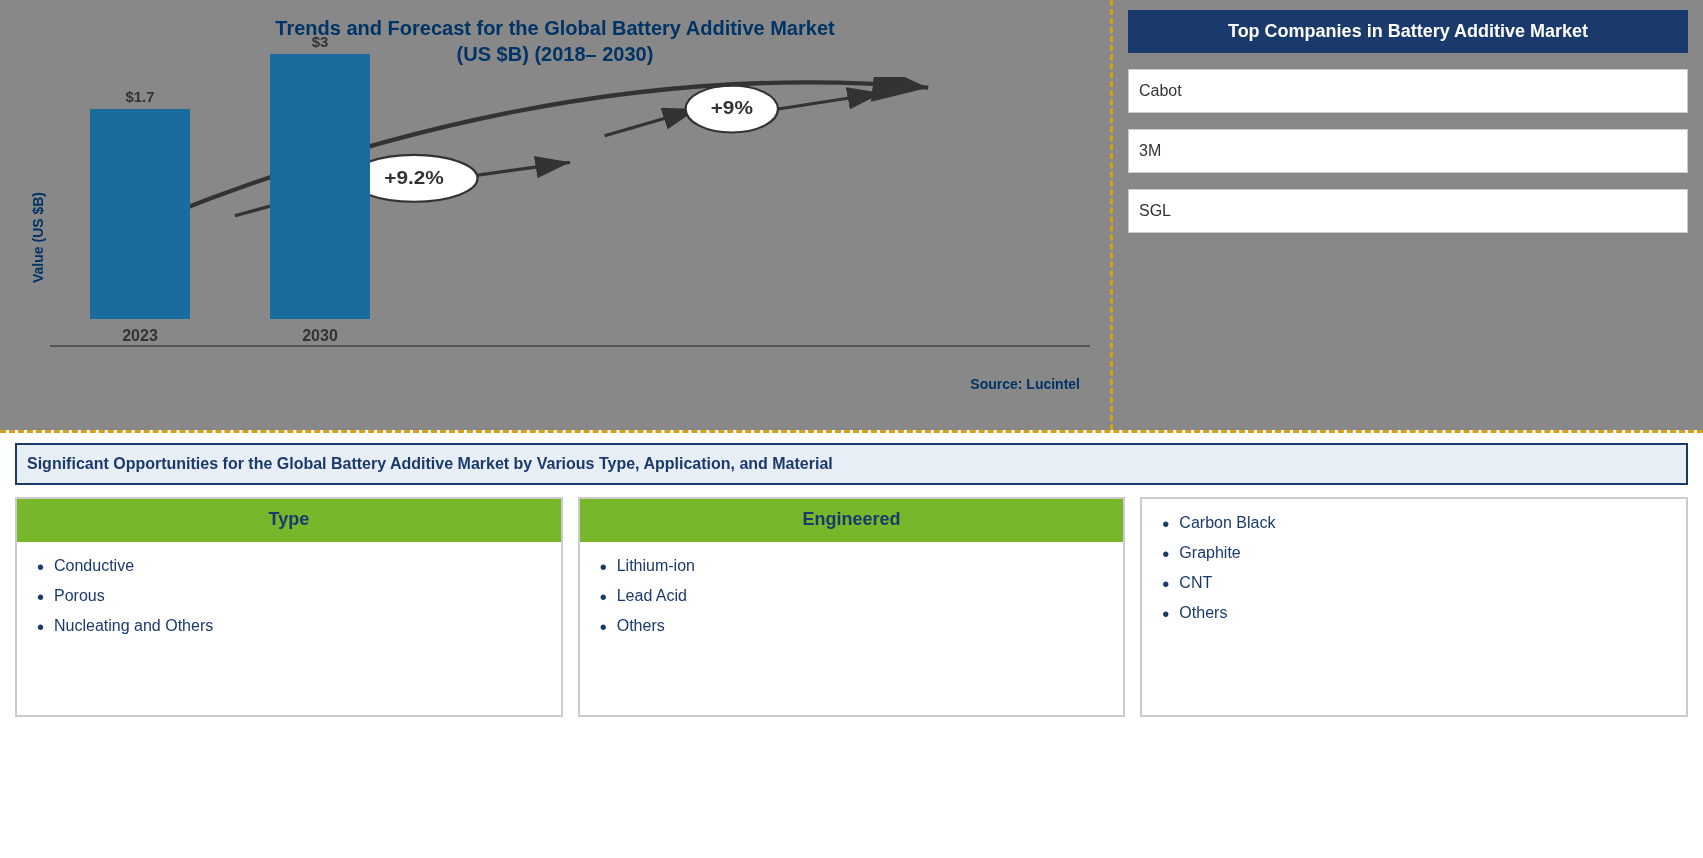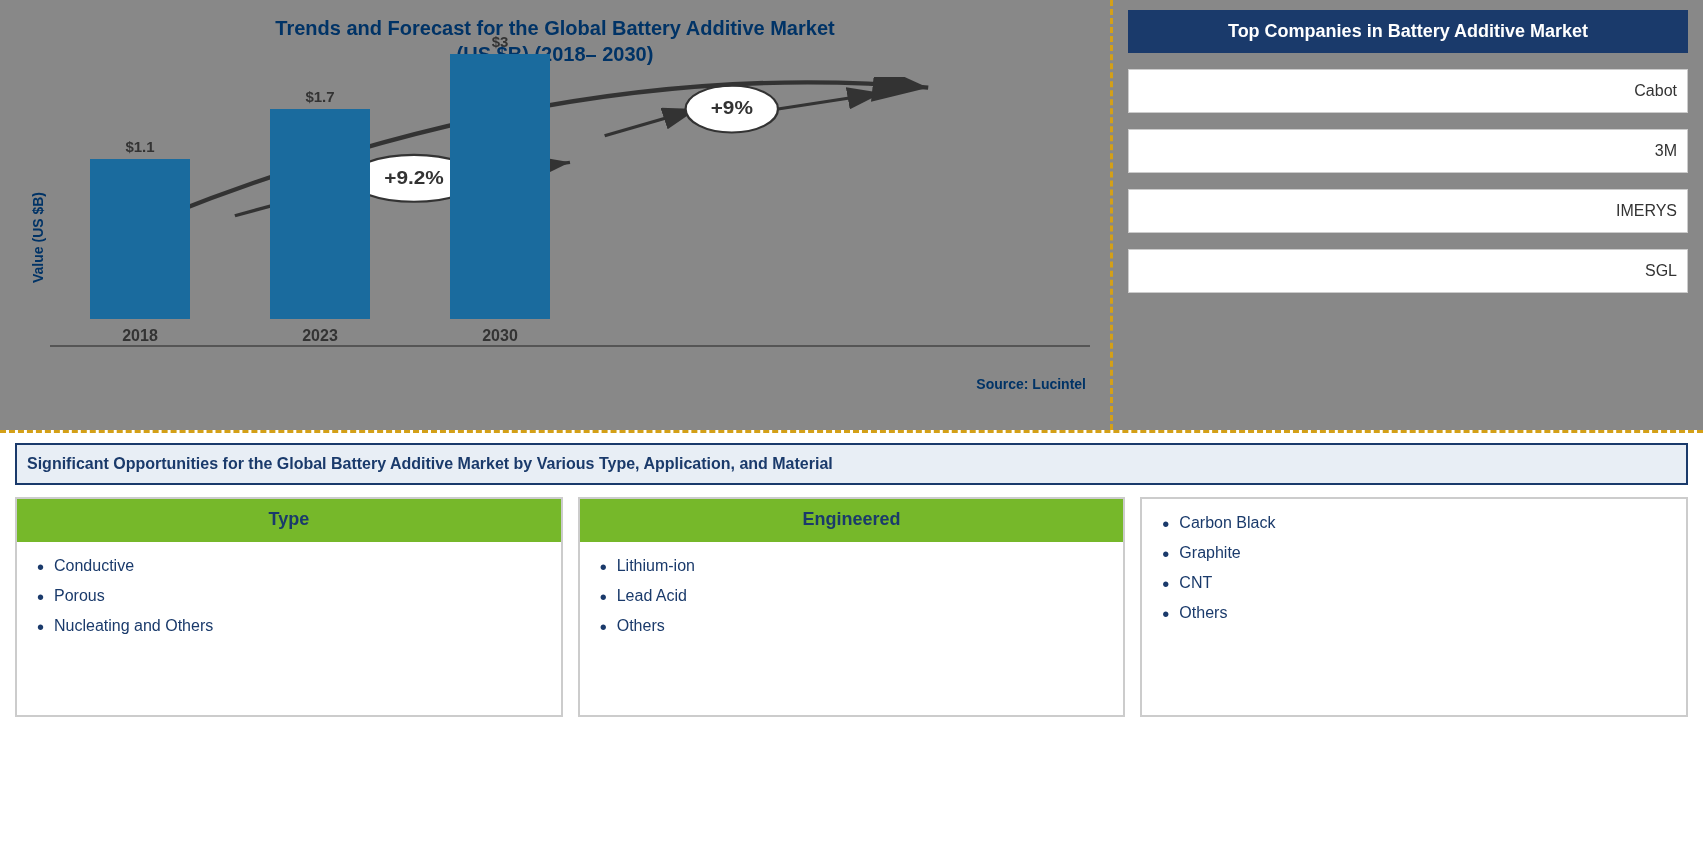--- a/index.html
+++ b/index.html
@@ -103,21 +103,21 @@
     .bar-label {
       font-size: 16px;
       font-weight: bold;
       color: #333;
       margin-top: 8px;
     }
 
     .source-text {
       position: absolute;
       bottom: 5px;
-      right: 4px;
+      right: 10px;
       font-size: 14px;
       font-weight: bold;
       color: #003366;
     }
 
     
     .vertical-divider {
       width: 3px;
       border-left: 3px dashed #d4a017;
       height: 430px;
@@ -140,21 +140,21 @@
       font-weight: bold;
       text-align: center;
       padding: 10px 15px;
       line-height: 1.3;
     }
 
     .company-item {
       background: white;
       border: 1px solid #ccc;
       padding: 12px 10px;
-      text-align: right;
+      text-align: left;
       font-size: 16px;
       color: #333;
     }
 
     
     .horizontal-divider {
       height: 3px;
       border-top: 3px dashed #d4a017;
       background: transparent;
     }
@@ -277,25 +277,20 @@
                 <polygon points="0 0, 10 3.5, 0 7" fill="#333"></polygon>
               </marker>
               <marker id="arrowhead2" markerWidth="12" markerHeight="9" refX="12" refY="4.5" orient="auto">
                 <polygon points="0 0, 12 4.5, 0 9" fill="#333"></polygon>
               </marker>
             </defs>
           </svg>
 
           <div class="bars-container">
 
-            <div class="bar-group">
-              <div class="bar-value">$1.1</div>
-              <div class="bar" style="height:160px;"></div>
-              <div class="bar-label">2018</div>
-            </div>
 
             <div class="bar-group">
               <div class="bar-value">$1.7</div>
               <div class="bar" style="height:210px;"></div>
               <div class="bar-label">2023</div>
             </div>
 
             <div class="bar-group">
               <div class="bar-value">$3</div>
               <div class="bar" style="height:265px;"></div>
@@ -307,21 +302,20 @@
         </div>
       </div>
     </div>
 
     <div class="vertical-divider"></div>
 
     <div class="companies-panel">
       <div class="companies-title">Top Companies in Battery Additive Market</div>
       <div class="company-item">Cabot</div>
       <div class="company-item">3M</div>
-      <div class="company-item">IMERYS</div>
       <div class="company-item">SGL</div>
     </div>
 
   </div>
 
   <div class="horizontal-divider"></div>
 
   <div class="bottom-section">
     <div class="opportunities-title">Significant Opportunities for the Global Battery Additive Market by Various Type, Application, and Material</div>
 

